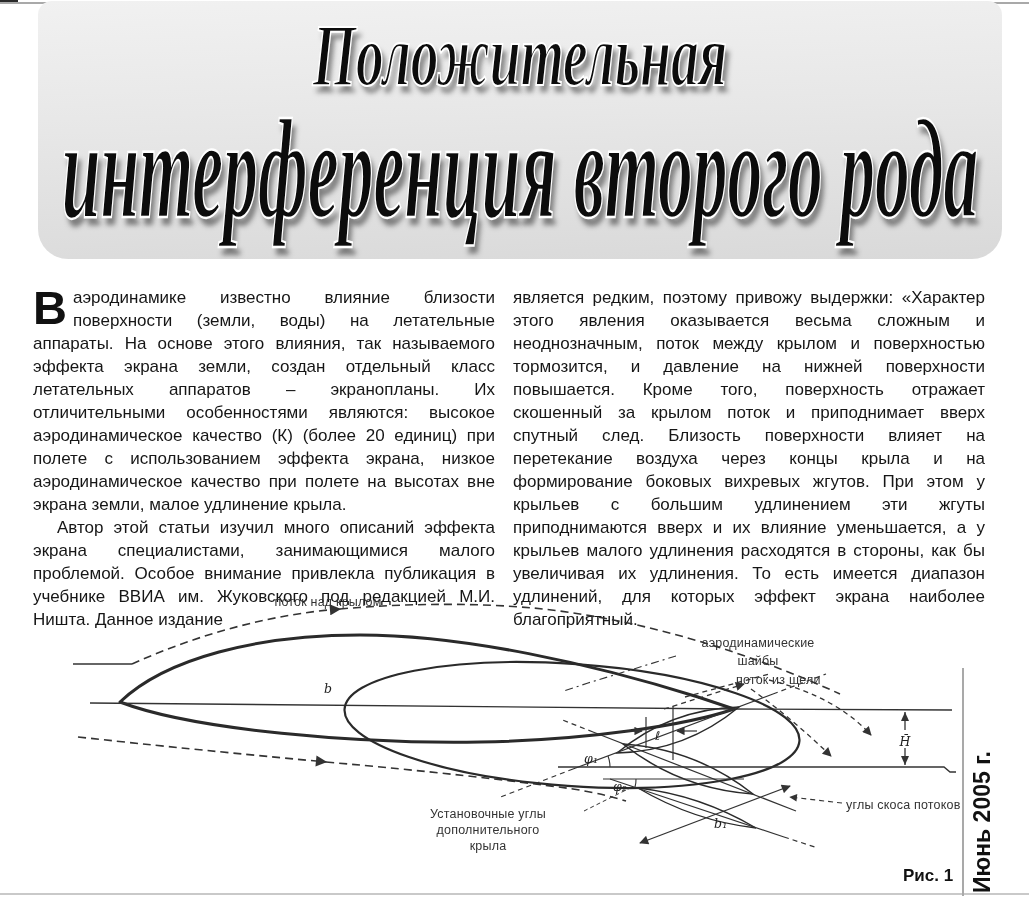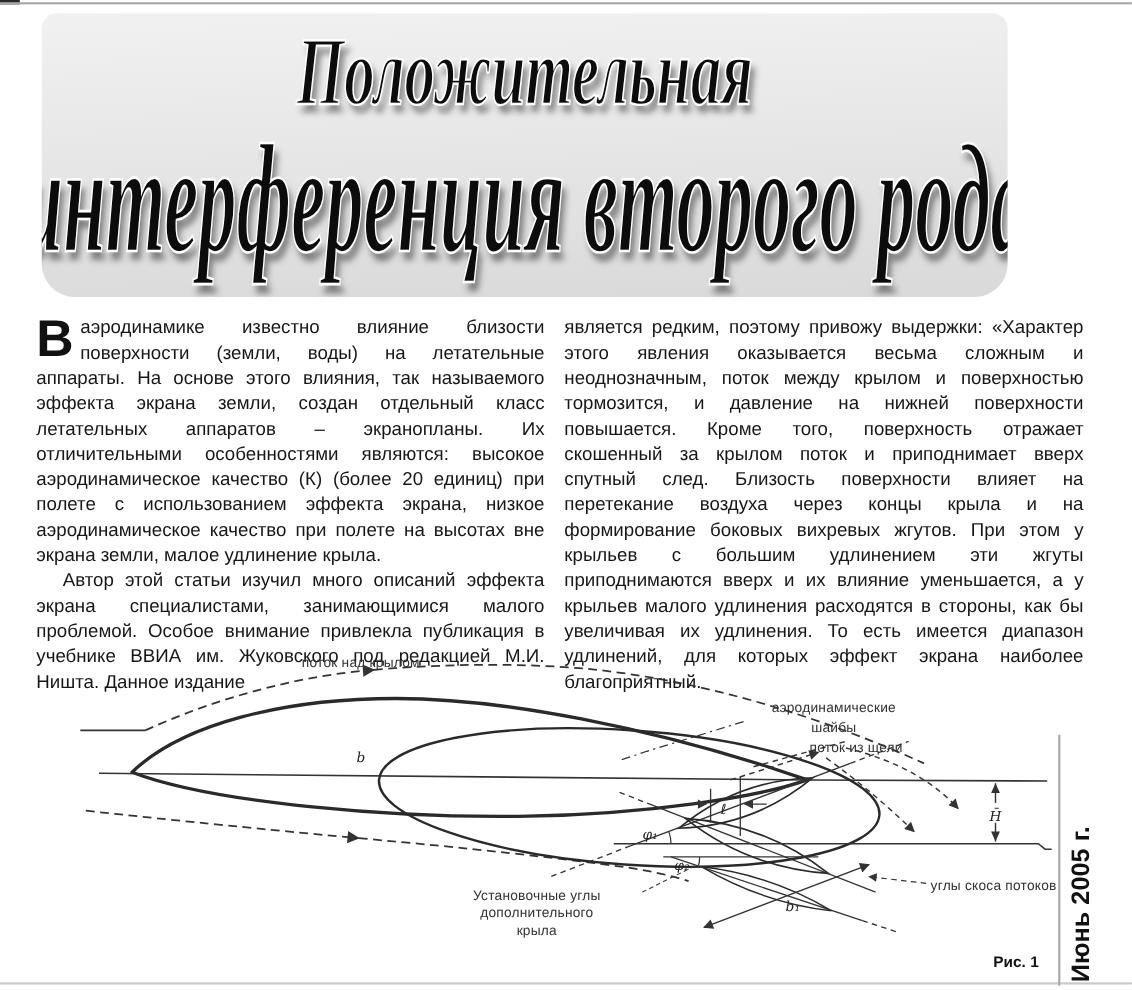--- a/index.html
+++ b/index.html
@@ -6,21 +6,21 @@
   body{width:1029px;height:900px;background:#ffffff;overflow:hidden;position:relative;
        font-family:"Liberation Sans",sans-serif;color:#1a1a1a;}
   .abs{position:absolute;}
 
   
   .topline{left:0;top:2px;width:1029px;height:2px;background:#a9a9a9;}
   .toptick{left:0;top:0;width:18px;height:4px;background:#2a2a2a;}
   .bottomline{left:0;top:893px;width:1029px;height:2px;background:#c9c9c9;}
 
   
-  .title-box{left:38px;top:12px;width:878px;height:258px;
+  .title-box{left:38px;top:1px;width:964px;height:258px;
     background:linear-gradient(178deg,#f1f1f1 0%,#e7e7e7 45%,#d9d9d9 100%);
     border-radius:14px 14px 30px 30px;overflow:hidden;}
   .title-line{position:absolute;left:50%;white-space:nowrap;
     font-family:"Liberation Serif",serif;font-style:italic;font-weight:bold;
     color:#0c0c0c;-webkit-text-stroke:2px #ffffff;
     text-shadow:6px 7px 7px rgba(45,45,45,0.55);line-height:1;}
   .title-line1{top:10px;font-size:84px;transform:translateX(-50%) scale(0.66,1.05);transform-origin:center top;}
   .title-line2{top:98px;font-size:120px;transform:translateX(-50%) scale(0.58,1.18);transform-origin:center top;}
 
   
@@ -28,21 +28,21 @@
   .col-left{left:33px;top:286px;width:462px;}
   .col-right{left:513px;top:286px;width:472px;}
   .dropcap{float:left;font-size:47px;line-height:39px;font-weight:bold;margin:2px 6px 0 0;color:#111;}
   .p2{text-indent:24px;margin-top:0;}
   .it{}
 
   
   .figure{left:28px;top:590px;width:935px;height:288px;}
   svg text{fill:#333;font-family:"Liberation Sans",sans-serif;font-size:12.5px;letter-spacing:0.2px;}
   svg .dim{font-family:"DejaVu Serif","DejaVu Sans",serif;font-style:italic;fill:#222;}
-  .fig-caption{left:903px;top:866px;font-size:14px;font-weight:bold;color:#111;}
+  .fig-caption{left:903px;top:866px;font-size:17px;font-weight:bold;color:#111;}
 
   
   .vrule{left:962px;top:668px;width:2px;height:228px;background:#a9a9a9;}
   .date-vertical{left:969px;top:893px;transform:rotate(-90deg);transform-origin:top left;
     white-space:nowrap;font-size:23px;font-weight:bold;color:#111;}
 </style>
 </head>
 <body>
 
 <div class="abs toptick"></div>

